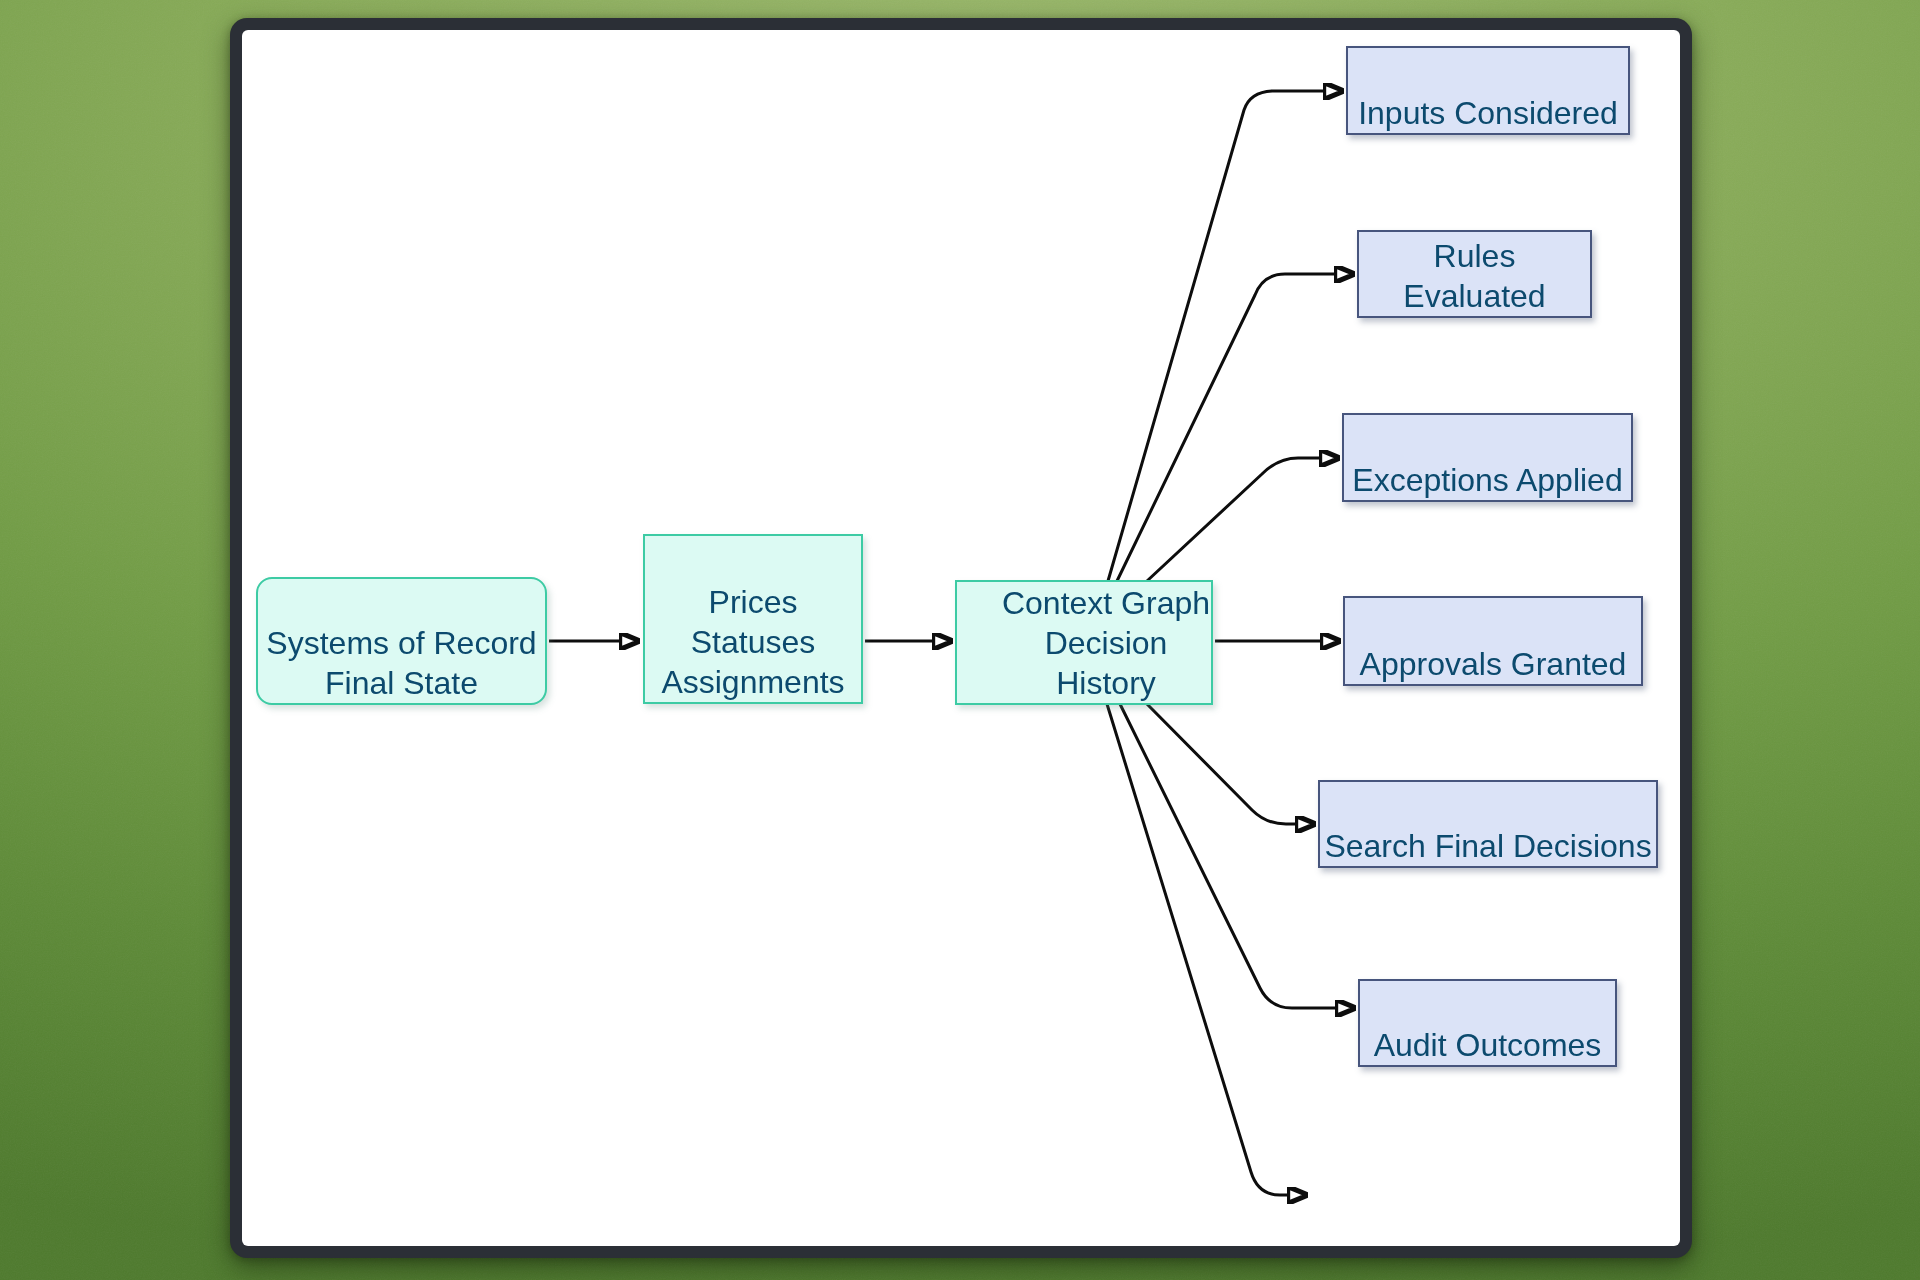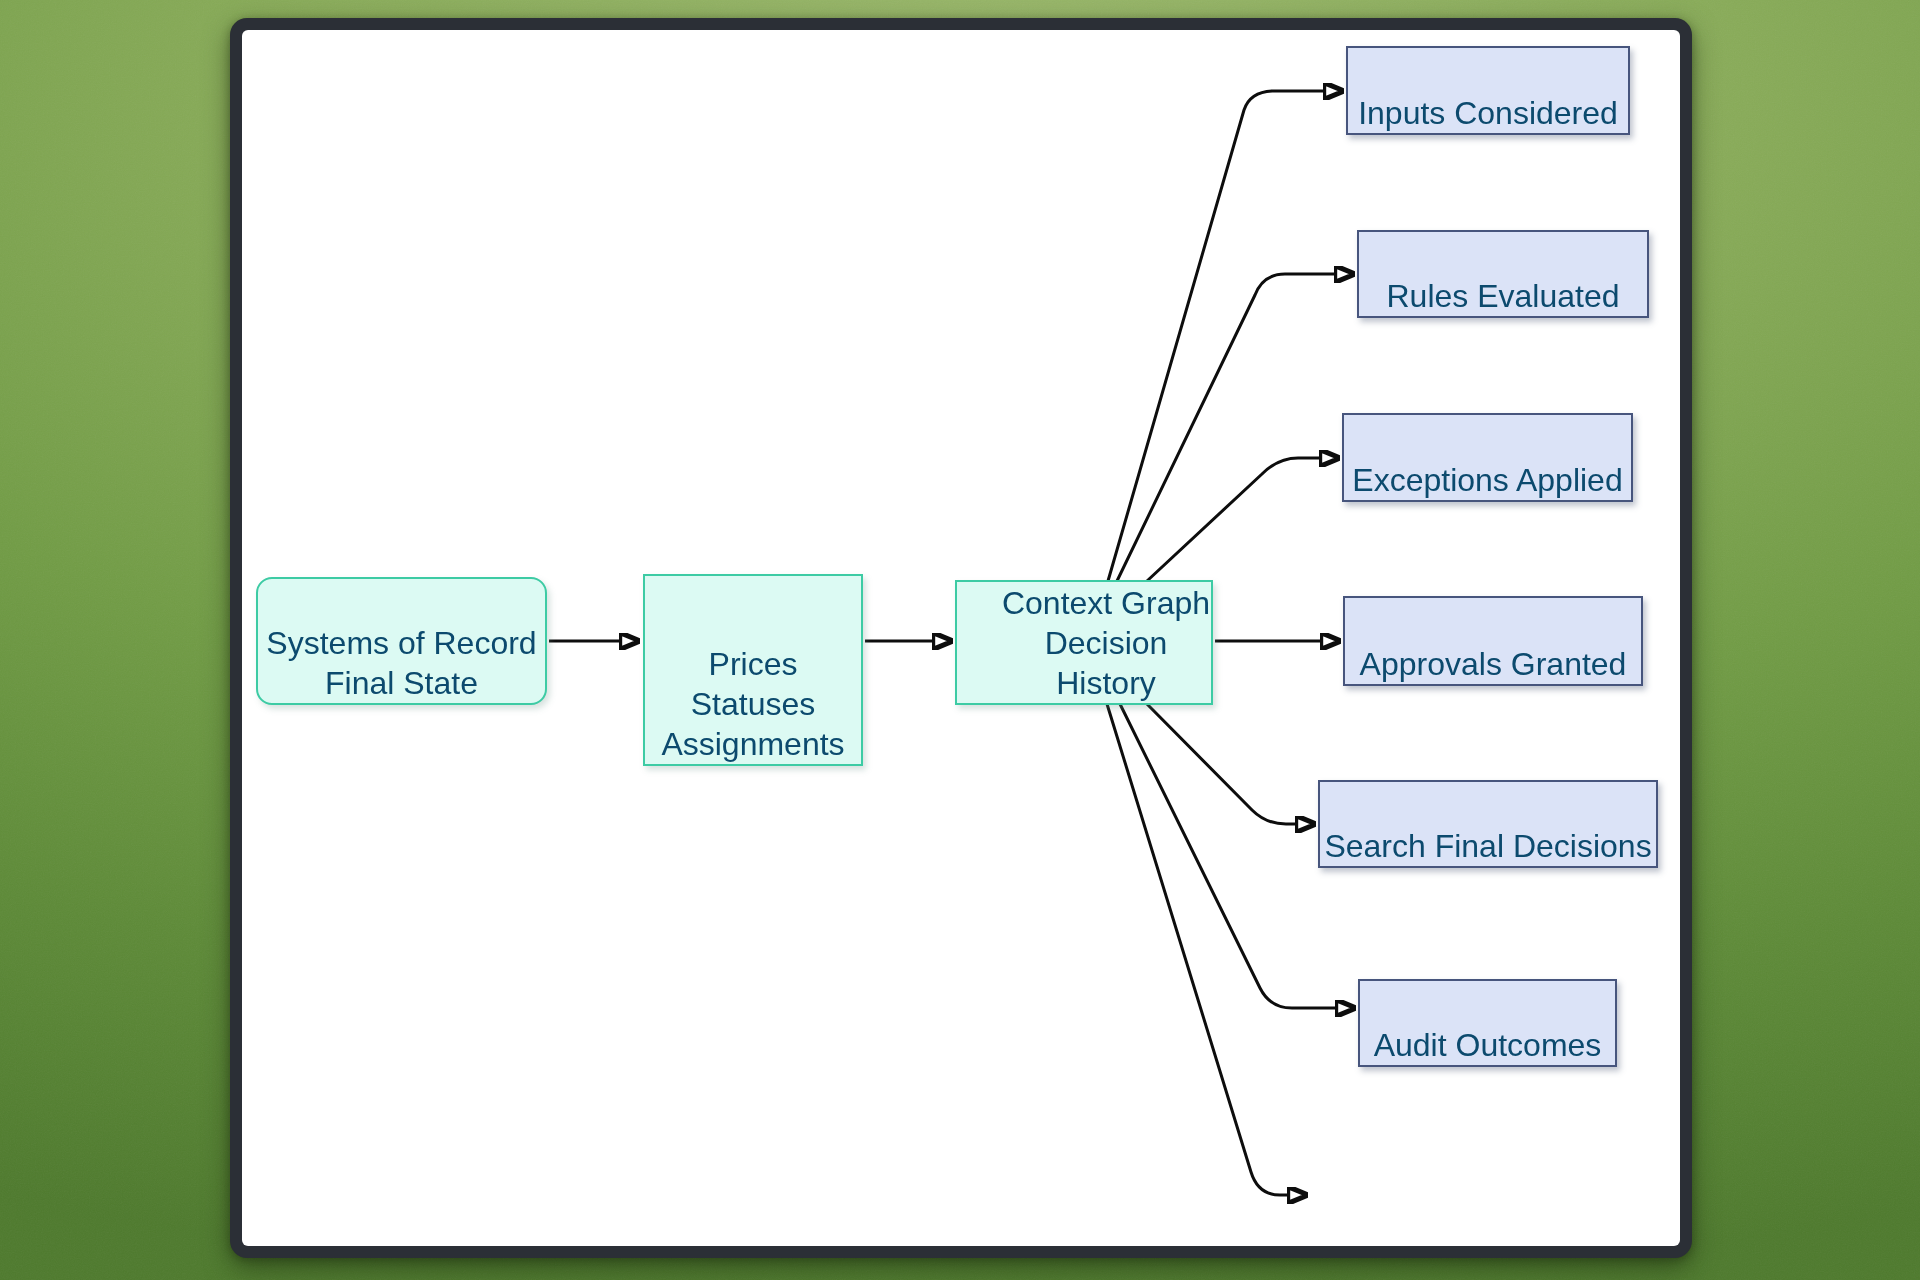--- a/index.html
+++ b/index.html
@@ -27,24 +27,24 @@
   }
   .node.mint{
     background:#dcfaf3;border:2px solid #3dcba4;
     box-shadow:3px 4px 6px rgba(110,150,140,.28);
   }
   .node.blue{
     background:#dbe3f7;border:2px solid #47557d;
     box-shadow:3px 4px 6px rgba(71,85,115,.35);
   }
   #n-source{left:256px;top:577px;width:291px;height:128px;border-radius:16px;}
-  #n-stage {left:643px;top:574px;width:220px;height:192px;}
+  #n-stage {left:643px;top:534px;width:220px;height:170px;}
   #n-hub   {left:955px;top:580px;width:258px;height:125px;padding-left:44px;}
   #n-out0  {left:1346px;top:46px;  width:284px;height:89px;}
-  #n-out1  {left:1357px;top:230px; width:292px;height:88px;}
+  #n-out1  {left:1357px;top:230px; width:235px;height:88px;}
   #n-out2  {left:1342px;top:413px; width:291px;height:89px;}
   #n-out3  {left:1343px;top:596px; width:300px;height:90px;}
   #n-out4  {left:1318px;top:780px; width:340px;height:88px;}
   #n-out5  {left:1358px;top:964px; width:259px;height:88px;margin-top:15px;}
   #n-out6  {left:1310px;top:1147px;width:355px;height:90px;}
 </style>
 </head>
 <body>
 
 <div class="stage">

